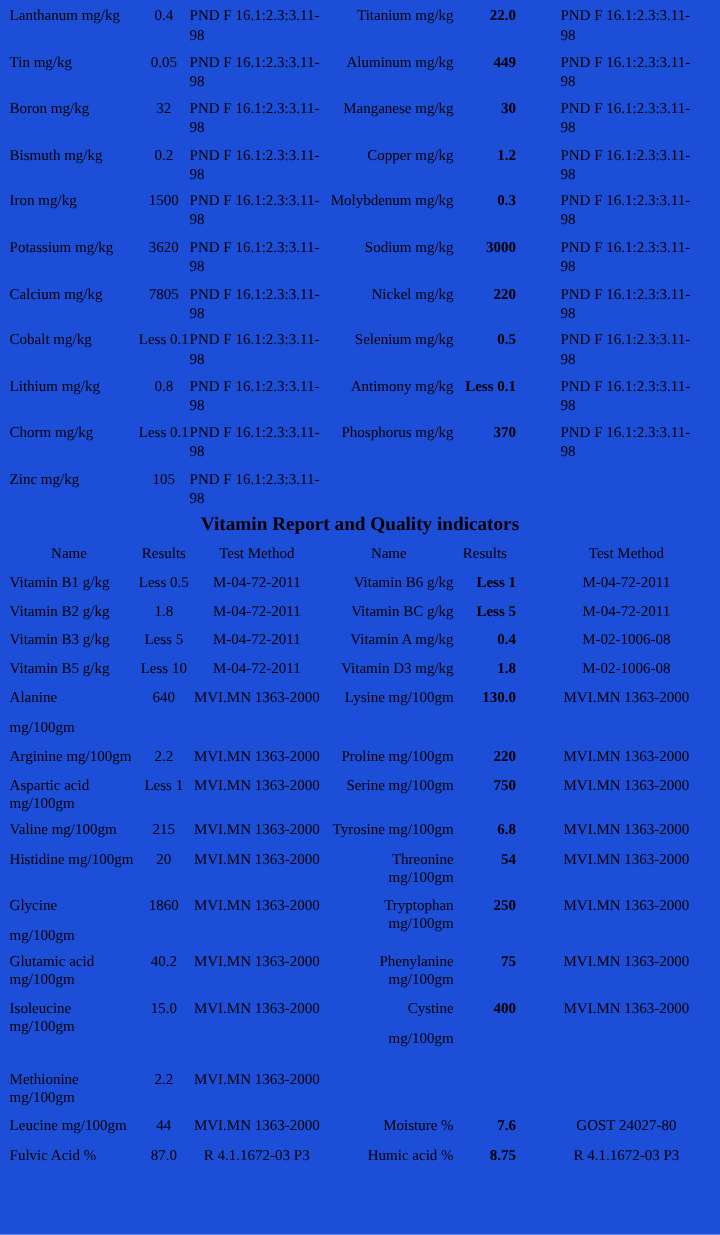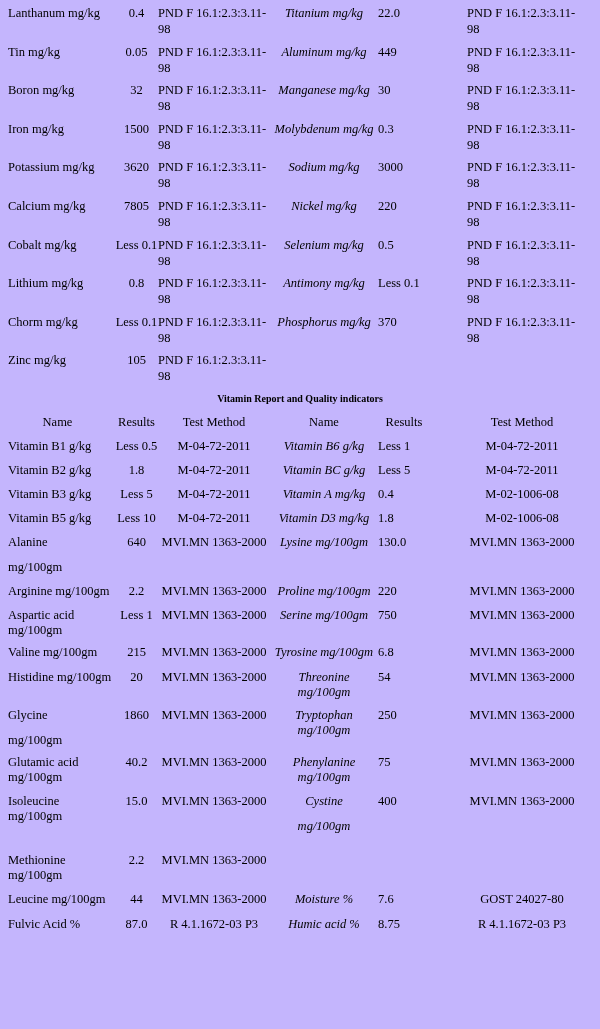--- a/index.html
+++ b/index.html
@@ -1,20 +1,20 @@
 <!DOCTYPE html>
 <html><head>
 <meta charset="utf-8">
 <style>
   html, body { margin: 0; padding: 0; }
   .page {
     width: 600px;
     height: 1029px;
     overflow: hidden;
-    background: #c4b5fd;
+    background: #1d4ed8;
     color: #000000;
     font-family: "Liberation Serif", "DejaVu Serif", serif;
     font-size: 12.5px;
   }
   table {
     border-collapse: collapse;
     table-layout: fixed;
     width: 600px;
     margin: 0;
   }
@@ -29,22 +29,22 @@
     vertical-align: top;
     padding: 2px 0 0 0;
     font-weight: normal;
   }
   .ln { line-height: 15px; white-space: nowrap; }
   .ln.gap { margin-top: 10px; }
   #mineral-body .ln { line-height: 16px; }
   td.c1 { text-align: left; padding-left: 8px; }
   td.c2 { text-align: center; }
   td.c3 { text-align: center; }
-  td.c4 { text-align: center; font-style: italic; }
-  td.c5 { text-align: left; }
+  td.c4 { text-align: right; }
+  td.c5 { text-align: right; font-weight: bold; }
   td.c6 { text-align: center; padding-left: 37px; padding-right: 23px; }
   #mineral-body td.c3 { text-align: left; }
   #mineral-body td.c6 { text-align: left; }
   #mineral-body tr { height: 38.6px; }
   #vitamin-body tr { height: 24px; }
   #amino-body tr:nth-child(1)  { height: 49px; }
   #amino-body tr:nth-child(2)  { height: 24px; }
   #amino-body tr:nth-child(3)  { height: 37px; }
   #amino-body tr:nth-child(4)  { height: 25px; }
   #amino-body tr:nth-child(5)  { height: 38px; padding-left: 28px; }
@@ -52,21 +52,21 @@
   #amino-body tr:nth-child(7)  { height: 39px; padding-left: 18px; }
   #amino-body tr:nth-child(8)  { height: 59px; }
   #amino-body tr:nth-child(9)  { height: 39px; }
   #amino-body tr:nth-child(10) { height: 25px; }
   #amino-body tr:nth-child(11) { height: 24px; }
   .section-title {
     height: 22px;
     padding-top: 2px;
     text-align: center;
     font-weight: bold;
-    font-size: 10px;
+    font-size: 16px;
     line-height: 16px;
   }
   thead th { text-align: center; font-weight: normal; line-height: 15px; }
   thead tr { height: 24px; }
   th.c6 { padding-left: 37px; padding-right: 23px; }
 </style>
 </head>
 <body>
 
 <div class="page">
@@ -134,20 +134,42 @@
           </td>
           <td class="c3">
             <div class="ln">PND F 16.1:2.3:3.11-</div>
             <div class="ln">98</div>
           </td>
           <td class="c4">
             <div class="ln">Manganese mg/kg</div>
           </td>
           <td class="c5">
             <div class="ln">30</div>
+          </td>
+          <td class="c6">
+            <div class="ln">PND F 16.1:2.3:3.11-</div>
+            <div class="ln">98</div>
+          </td>
+        </tr>
+        <tr>
+          <td class="c1">
+            <div class="ln">Bismuth mg/kg</div>
+          </td>
+          <td class="c2">
+            <div class="ln">0.2</div>
+          </td>
+          <td class="c3">
+            <div class="ln">PND F 16.1:2.3:3.11-</div>
+            <div class="ln">98</div>
+          </td>
+          <td class="c4">
+            <div class="ln">Copper mg/kg</div>
+          </td>
+          <td class="c5">
+            <div class="ln">1.2</div>
           </td>
           <td class="c6">
             <div class="ln">PND F 16.1:2.3:3.11-</div>
             <div class="ln">98</div>
           </td>
         </tr>
         <tr>
           <td class="c1">
             <div class="ln">Iron mg/kg</div>
           </td>

